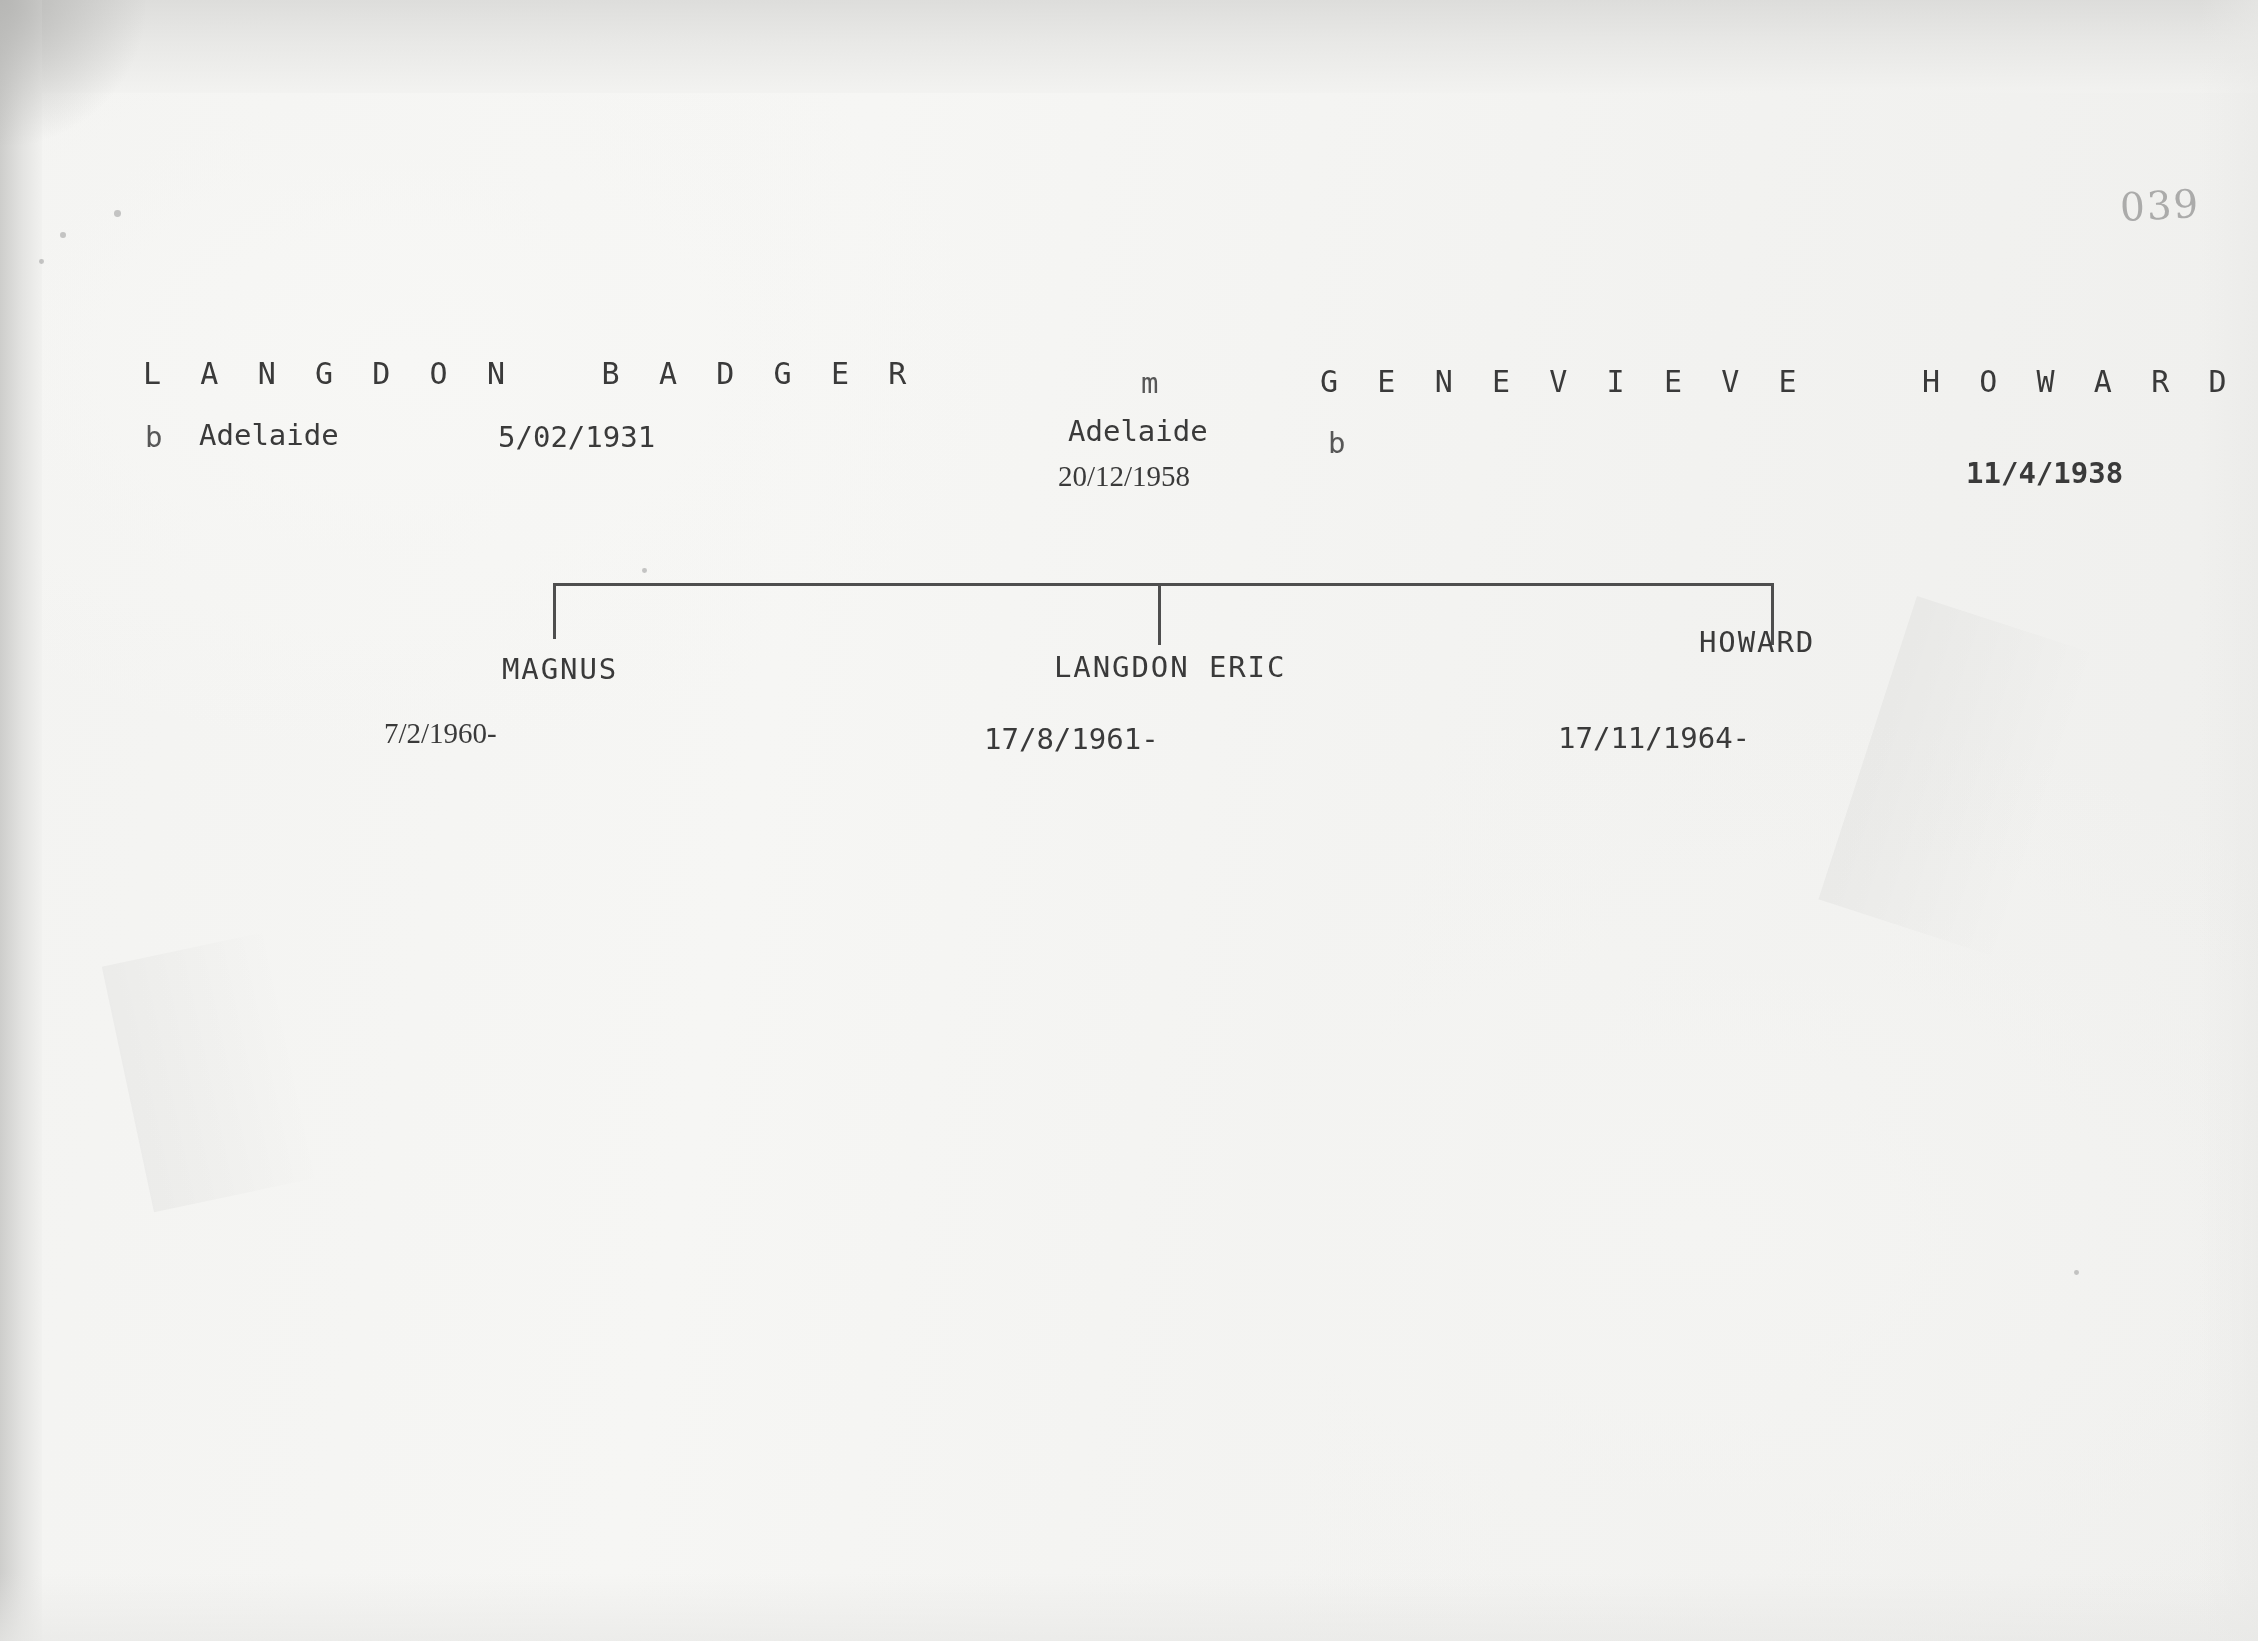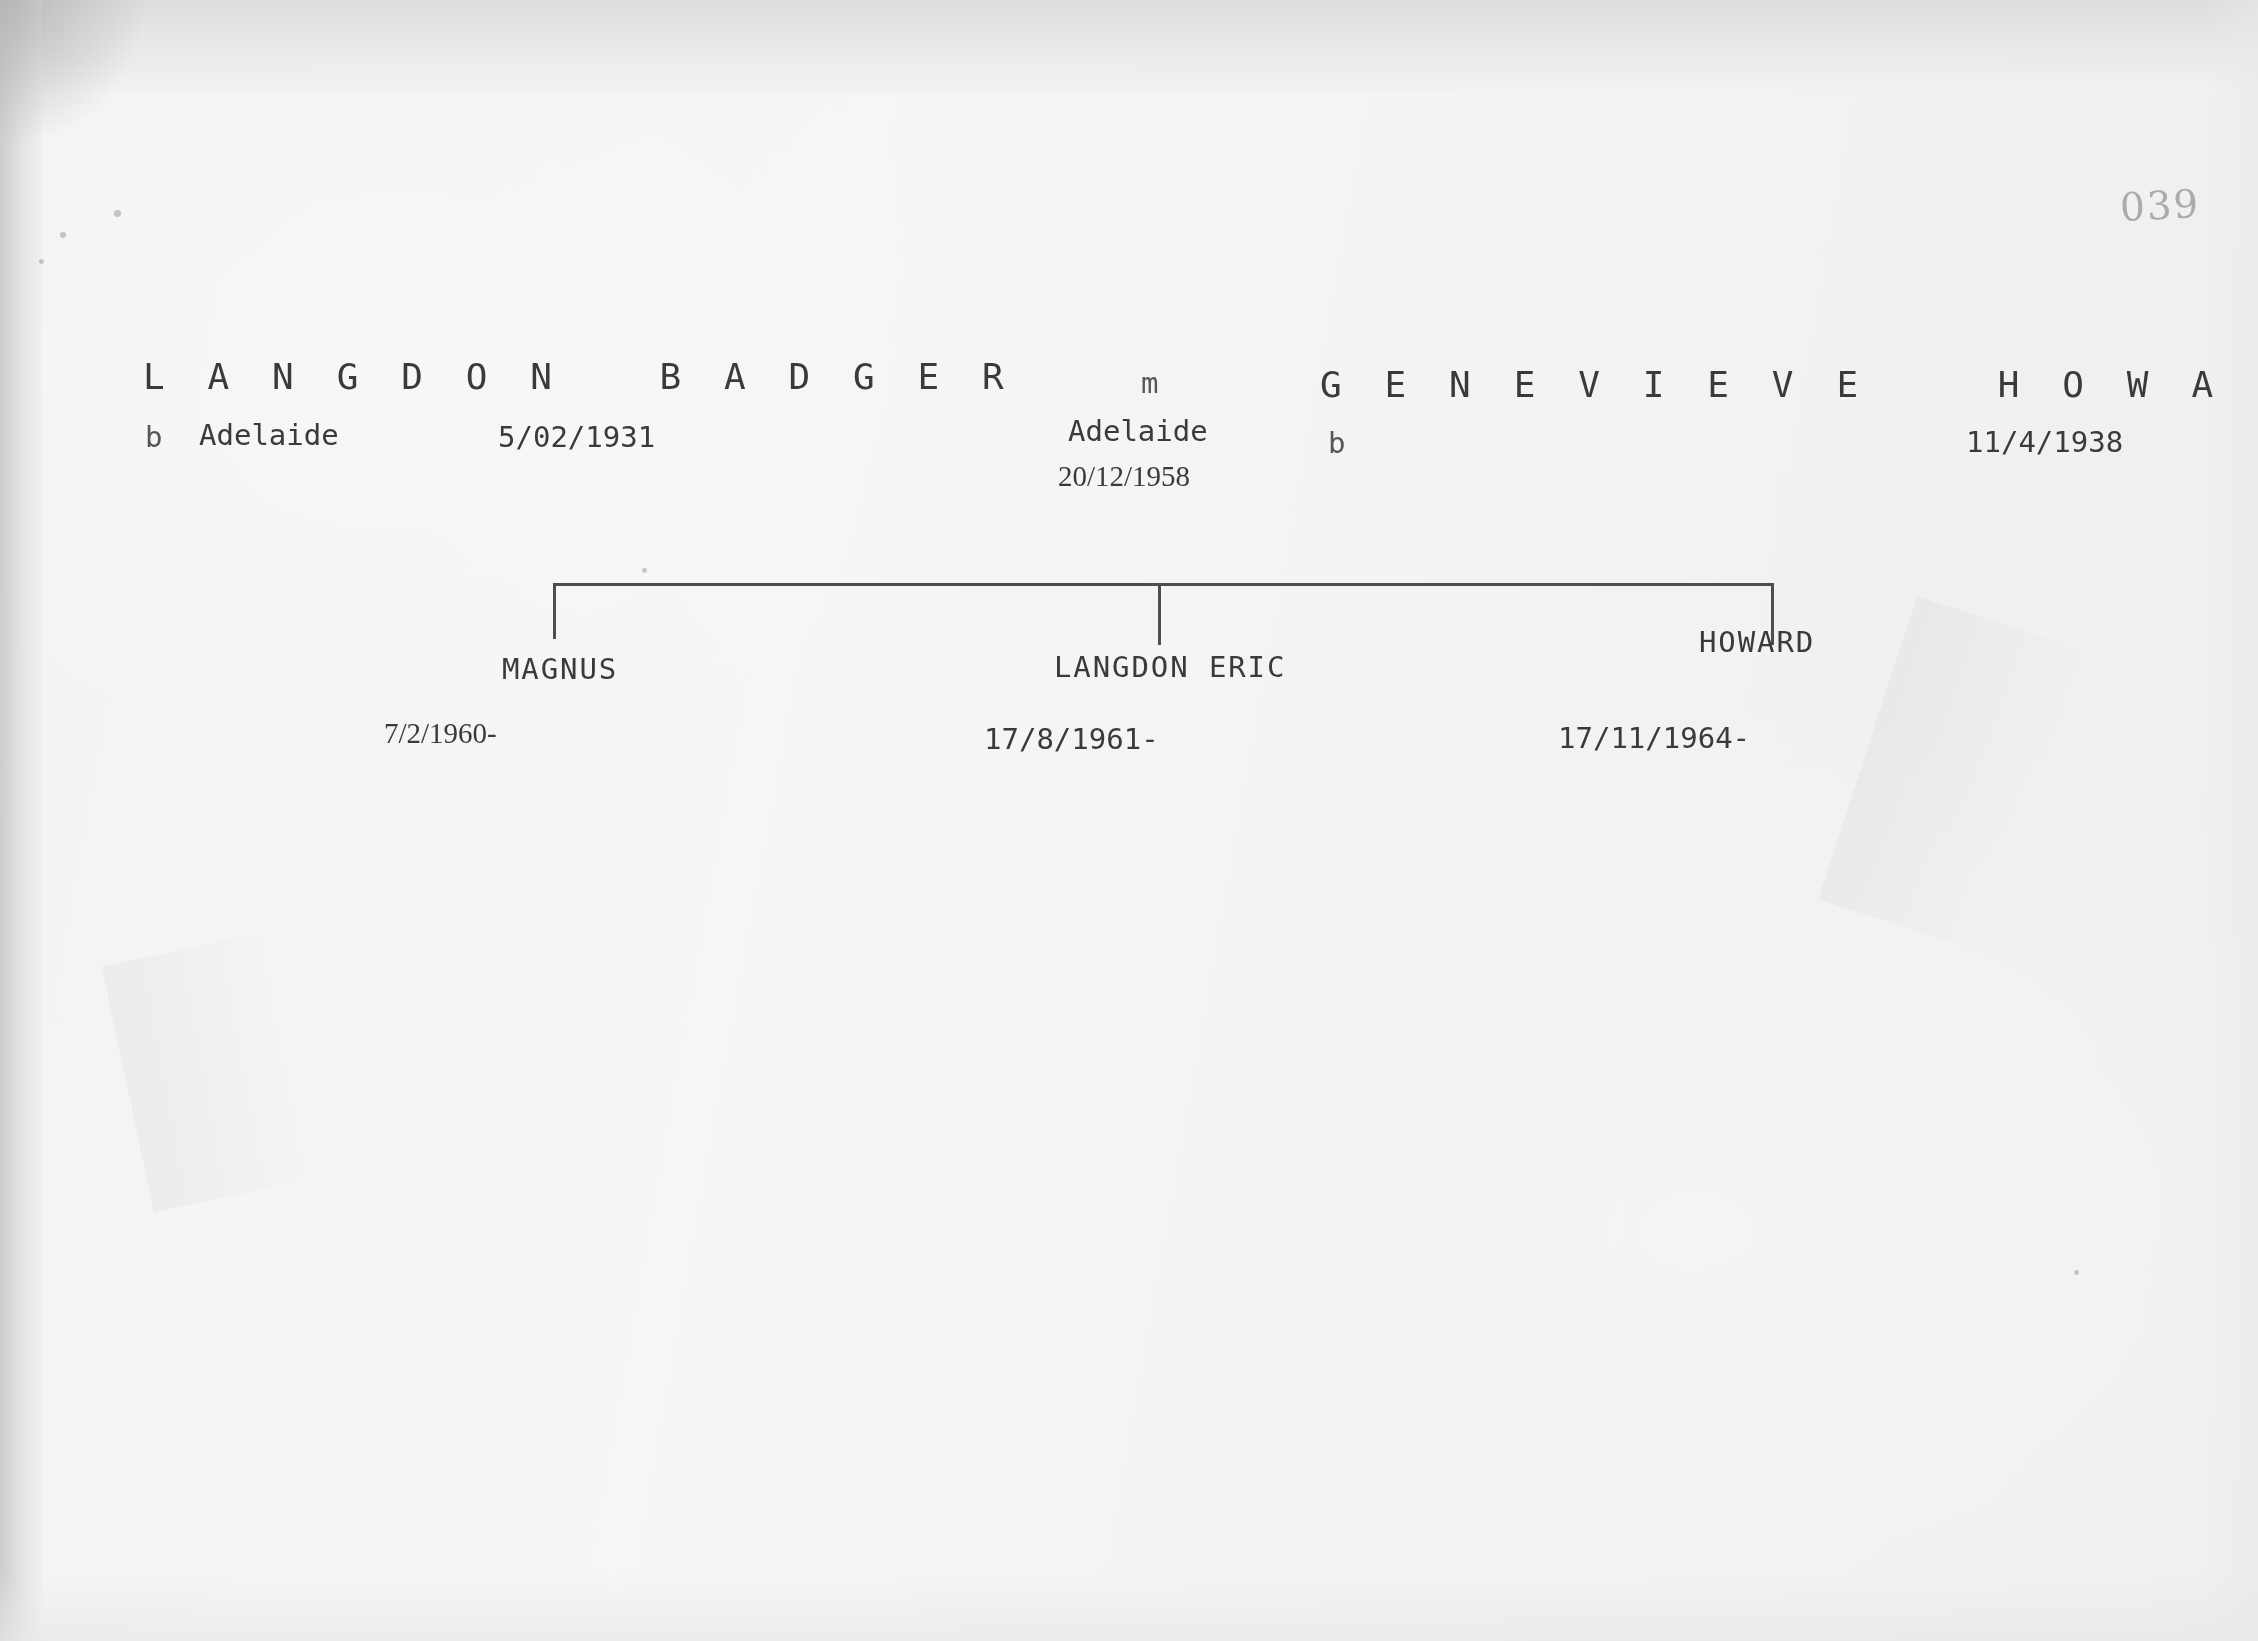--- a/index.html
+++ b/index.html
@@ -72,21 +72,21 @@
   .tw {
     position: absolute;
     color: #3a3a3a;
     font-family: "DejaVu Sans Mono", "Liberation Mono", monospace;
     white-space: pre;
     font-size: 29px;
     line-height: 1;
   }
   .spaced {
     letter-spacing: 10.6px;
-    font-size: 36px;
+    font-size: 30px;
   }
   .lighter { color: #575757; }
 
   
   #folio {
     position: absolute;
     right: 58px;
     top: 183px;
     color: #9a9a9a;
     font-family: "DejaVu Serif", serif;
@@ -149,21 +149,21 @@
   <div class="tw lighter" style="left:1141px; top:369px;">m</div>
 
   <div class="tw" style="left:1068px; top:417px;">Adelaide</div>
 
   <div class="tw" style="left:1058px; top:462px;font-family:Liberation Serif, serif;">20/12/1958</div>
 
   <div class="tw spaced" style="left:1320px; top:367px;">G E N E V I E V E    H O W A R D   L O R D</div>
 
   <div class="tw lighter" style="left:1328px; top:429px;">b</div>
 
-  <div class="tw" style="left:1966px; top:428px;">11/4/1938</div>
+  <div class="tw" style="left:1966px; top:459px;font-weight:bold;">11/4/1938</div>
 
   <div class="line" id="hbar" style="left:553px; top:583px; width:1220px;"></div>
 
   <div class="line vstub" style="left:553px; top:583px; height:56px;"></div>
 
   <div class="line vstub" style="left:1158px; top:583px; height:62px;"></div>
 
   <div class="line vstub" style="left:1771px; top:583px; height:62px;"></div>
 
   <div class="tw" style="left:490px; top:655px; letter-spacing:1.9px;margin-left:12px;">MAGNUS</div>

